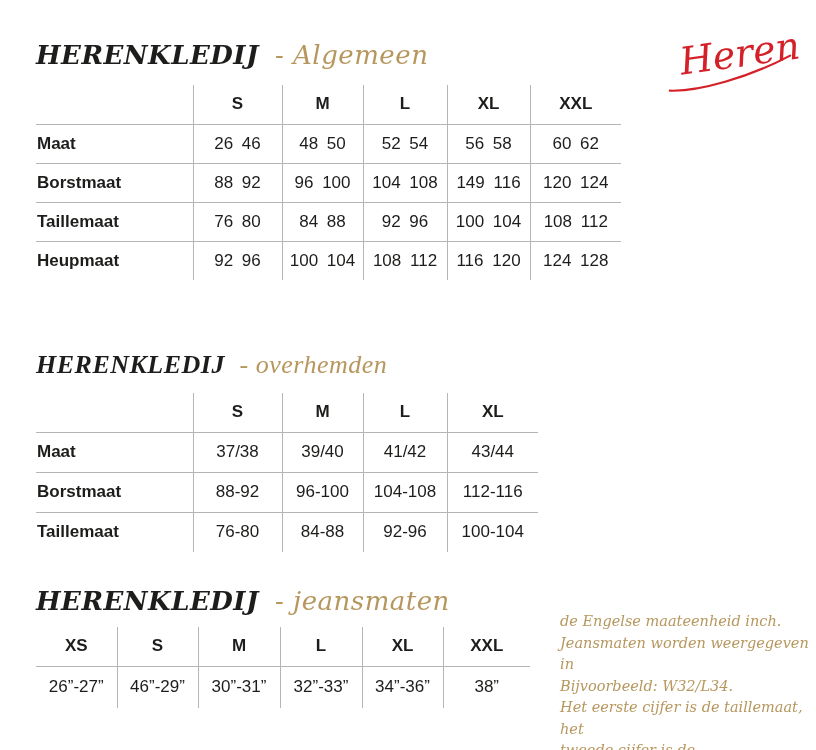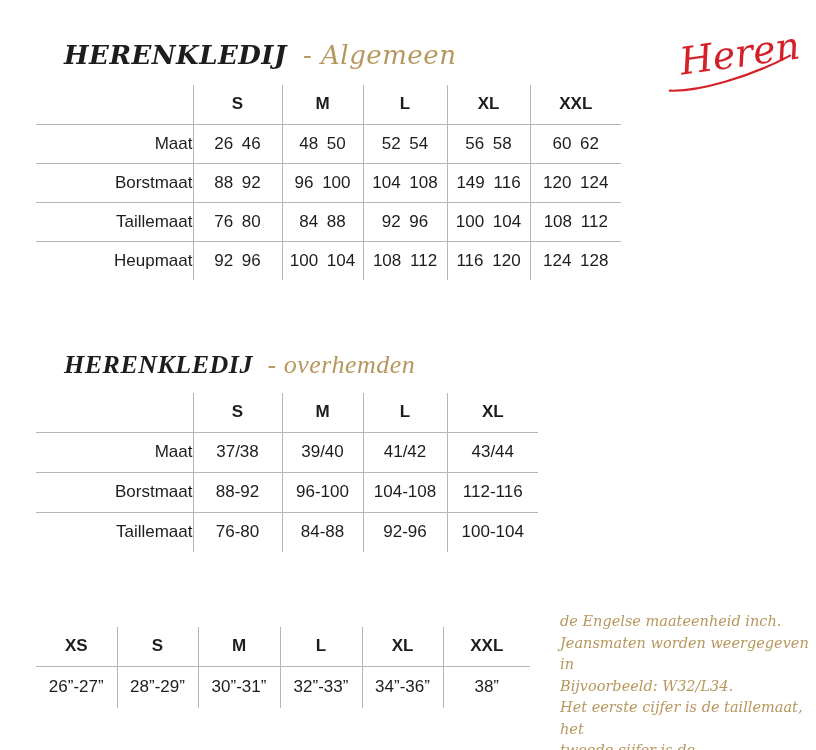--- a/index.html
+++ b/index.html
@@ -17,21 +17,20 @@
     color:var(--ink);
     overflow:hidden;
   }
   
   .sec-title{
     position:absolute;left:36px;
     font-family:"DejaVu Serif",serif;
     font-style:italic;
     font-size:26px;
     white-space:nowrap;
-    margin-left:28px;
   }
   .sec-title .t-main{
     color:var(--ink);
     font-weight:700;
     letter-spacing:0.5px;
   }
   .sec-title .t-accent{
     color:var(--gold);
     font-weight:400;
     margin-left:8px;
@@ -50,22 +49,22 @@
   }
   .size-table th,.size-table td{
     padding:0;margin:0;
     text-align:center;
     vertical-align:middle;
     font-weight:400;
     color:var(--ink);
   }
   .size-table thead th{font-weight:700;}
   .size-table tbody th.row-label{
-    text-align:right;
-    font-weight:400;
+    text-align:left;
+    font-weight:700;
     padding-left:1px;
   }
   .size-table td{word-spacing:4px;}
   
   .size-table tr > *:not(:first-child){border-left:1px solid var(--line);}
   
   .size-table thead th{border-bottom:1px solid var(--line);}
   
   .size-table tbody tr:not(:first-child) > *{border-top:1px solid var(--line);}
 
@@ -214,20 +213,24 @@
         <tr>
           <th class="row-label">Taillemaat</th>
           <td>76-80</td>
           <td>84-88</td>
           <td>92-96</td>
           <td>100-104</td>
         </tr>
       </tbody>
     </table>
 
+  <div class="sec-title title-3">
+    <span class="t-main">HERENKLEDIJ</span>
+    <span class="t-accent">- jeansmaten</span>
+  </div>
 
   <table class="size-table table-3">
       <colgroup>
         <col style="width: 81px;">
         <col style="width: 81px;">
         <col style="width: 82px;">
         <col style="width: 82px;">
         <col style="width: 81px;">
         <col style="width: 87px;">
       </colgroup>
@@ -237,21 +240,21 @@
           <th>S</th>
           <th>M</th>
           <th>L</th>
           <th>XL</th>
           <th>XXL</th>
         </tr>
       </thead>
       <tbody>
         <tr>
           <td>26”-27”</td>
-          <td>28”-29”</td>
+          <td>46”-29”</td>
           <td>30”-31”</td>
           <td>32”-33”</td>
           <td>34”-36”</td>
           <td>38”</td>
         </tr>
       </tbody>
     </table>
 
   <div class="jeans-note">
     <div>de Engelse maateenheid inch.</div>

